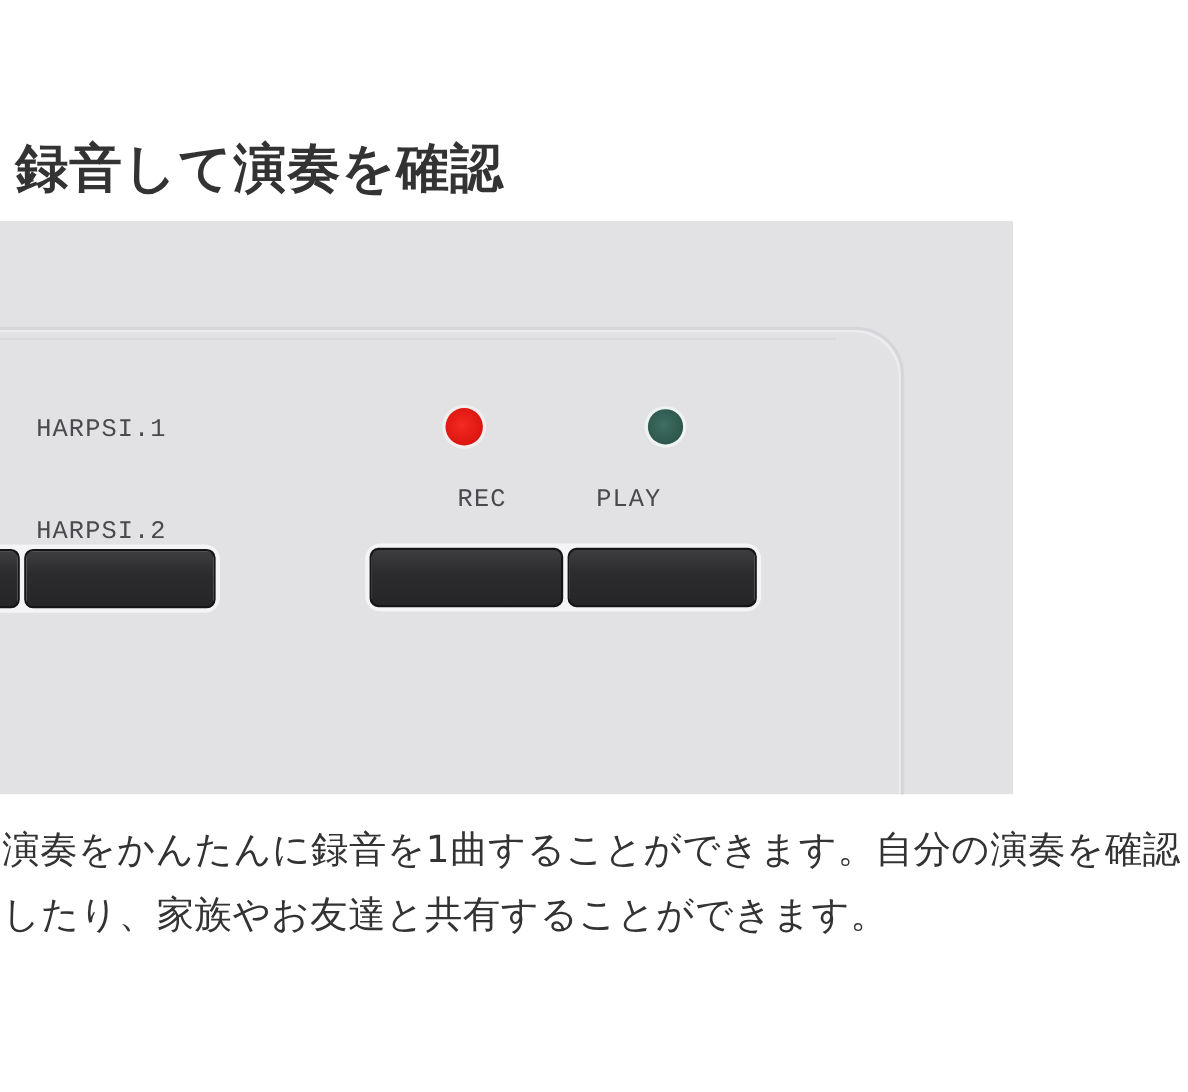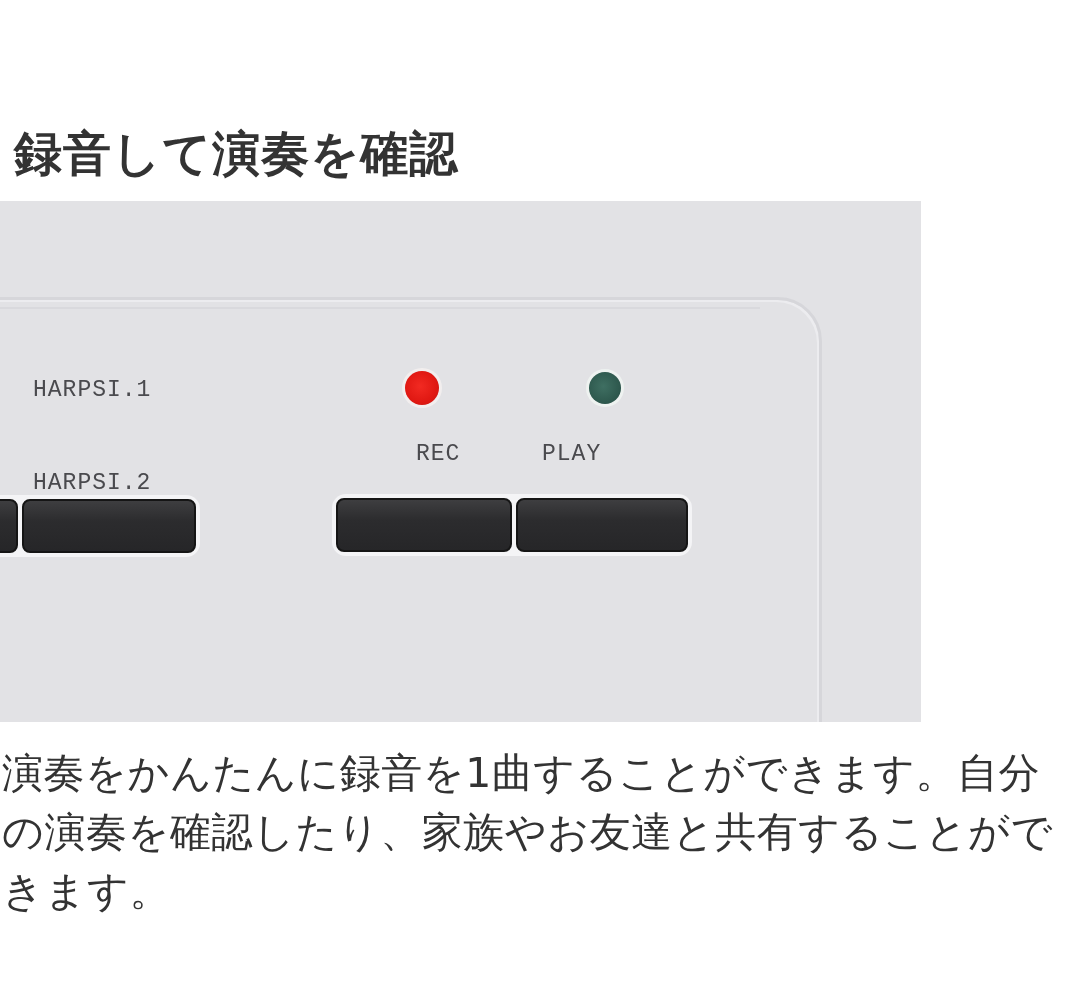--- a/index.html
+++ b/index.html
@@ -98,21 +98,21 @@
     }
     .panel-button + .panel-button {
       margin-left: 4px;
     }
     .body-text {
       position: absolute;
       left: 2px;
       top: 744px;
       width: 1076px;
       margin: 0;
-      font-size: 41px;
+      font-size: 34px;
       line-height: 59px;
       color: #333333;
       letter-spacing: 0.5px;
     }
   </style>
 </head>
 <body>
 
 <h2 class="heading">録音して演奏を確認</h2>
 

